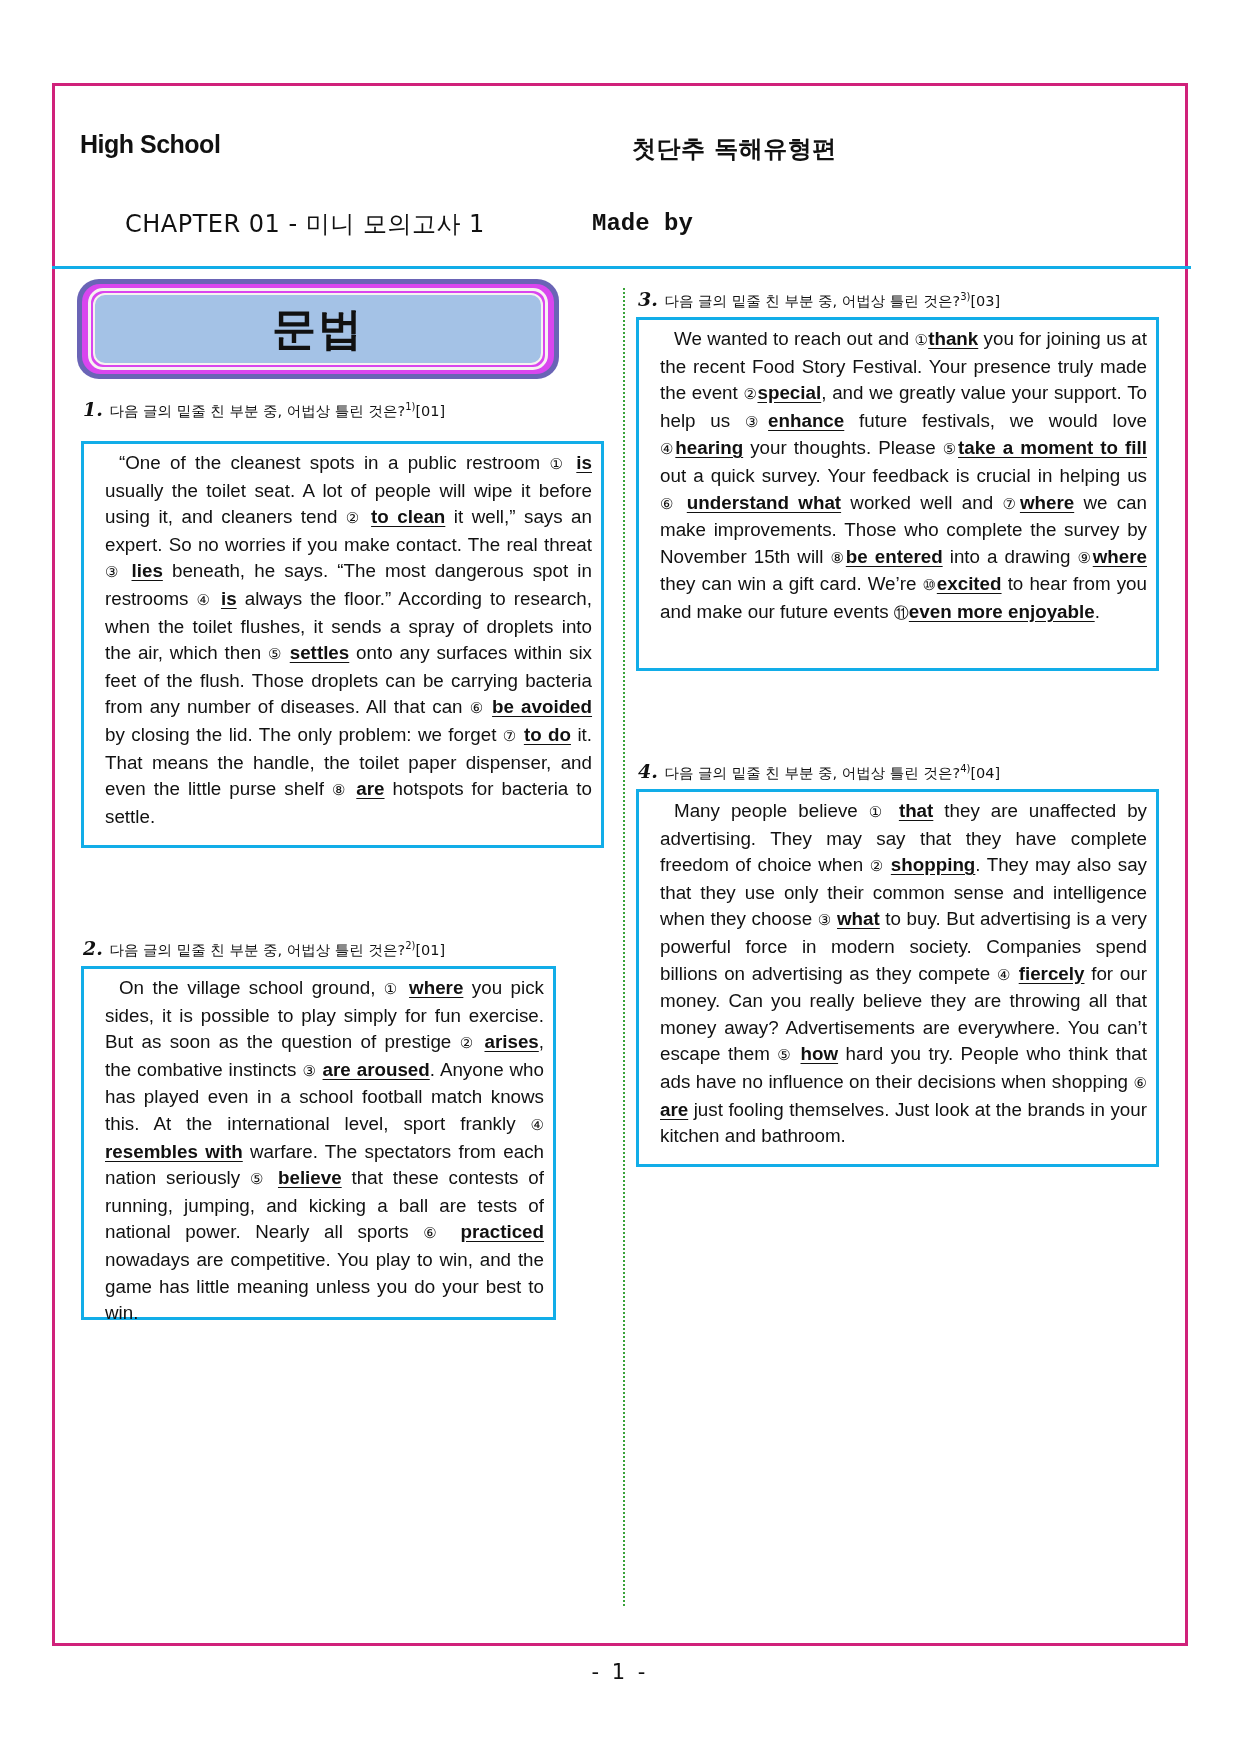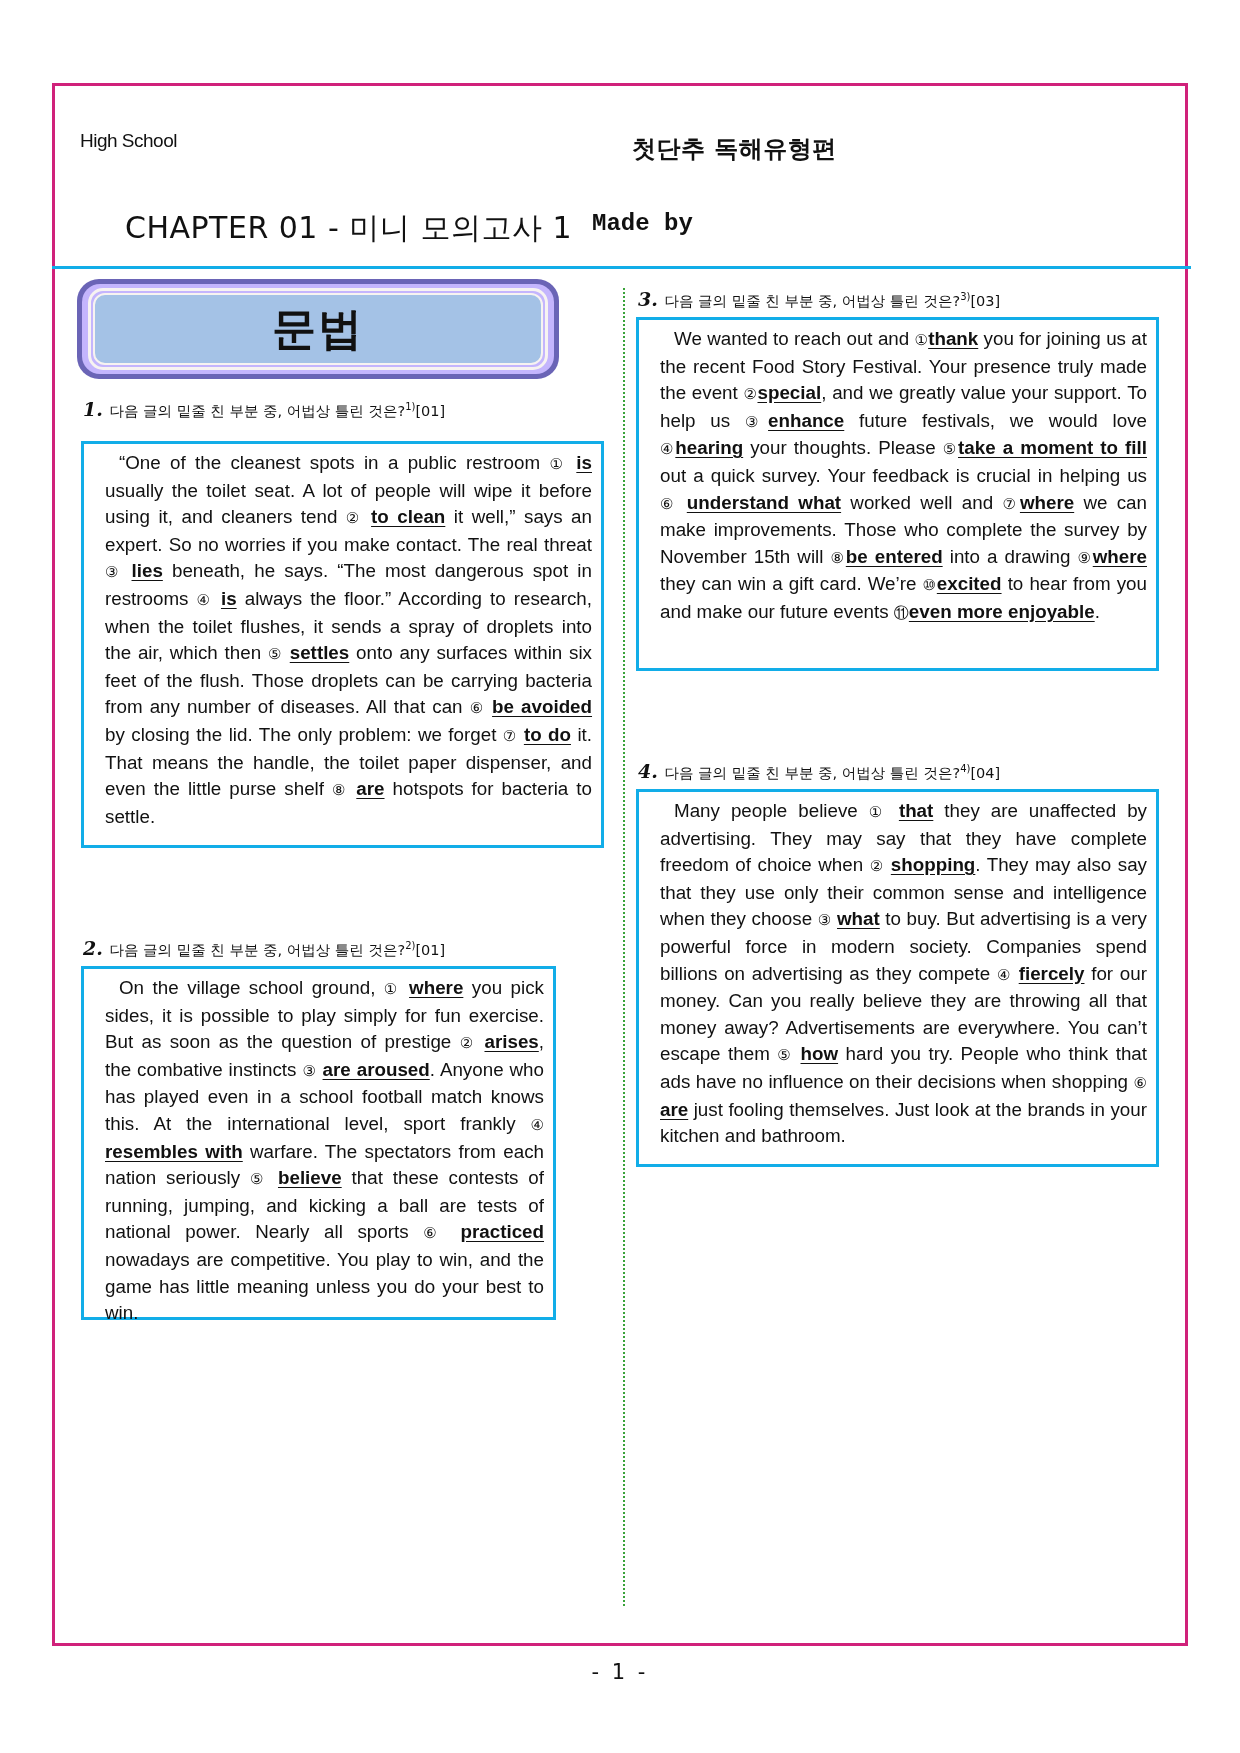--- a/index.html
+++ b/index.html
@@ -1,25 +1,25 @@
 <!DOCTYPE html>
 <html><head>
 <meta charset="utf-8">
 <style>
   html, body { margin:0; padding:0; background:#ffffff; }
   body { width:1240px; height:1753px; position:relative; font-family:"DejaVu Sans", sans-serif; color:#111; }
   .page-frame { position:absolute; left:52px; top:83px; width:1136px; height:1563px; border:3px solid #d0217a; box-sizing:border-box; }
-  .hdr-left { position:absolute; left:80px; top:130px; font-family:"Liberation Sans", sans-serif; font-size:19px; letter-spacing:-0.5px; }
+  .hdr-left { position:absolute; left:80px; top:130px; font-family:"Liberation Sans", sans-serif; font-size:25px; letter-spacing:-0.5px;font-weight:bold; }
   .hdr-right { position:absolute; left:632px; top:133px; font-size:24px; font-weight:bold; letter-spacing:0.5px; }
-  .chapter { position:absolute; left:125px; top:208px; font-size:30px; font-family:"DejaVu Sans", sans-serif; letter-spacing:0.5px; }
+  .chapter { position:absolute; left:125px; top:208px; font-size:24px; font-family:"DejaVu Sans", sans-serif; letter-spacing:0.5px; }
   .madeby { position:absolute; left:592px; top:210px; font-family:Liberation Mono, monospace; font-size:24px; font-weight:bold; }
   .hdr-rule { position:absolute; left:52px; top:266px; width:1139px; height:3px; background:#12ade8; }
   .col-divider { position:absolute; left:623px; top:288px; height:1318px; border-left:2px dotted #3aa33a; }
   .banner { position:absolute; left:77px; top:279px; width:482px; height:100px; box-sizing:border-box; border-radius:22px; background:#6a64b6; padding:5px; }
-  .banner .b2 { width:100%; height:100%; box-sizing:border-box; border-radius:18px; background:#c4b5fd; padding:4px 6px; }
+  .banner .b2 { width:100%; height:100%; box-sizing:border-box; border-radius:18px; background:#d946ef; padding:4px 6px; }
   .banner .b3 { width:100%; height:100%; box-sizing:border-box; border-radius:15px; border:3px solid #f7f3f1; padding:2px; }
   .banner .b4 { width:100%; height:100%; box-sizing:border-box; border-radius:12px; border:2px solid #f7f3f1; background:#a4c2e6; display:flex; align-items:center; justify-content:center; }
   .banner-title { font-size:44px; font-weight:bold; color:#111; letter-spacing:2px; }
   .q-label { position:absolute; font-size:14.5px; white-space:nowrap; }
   .q-num { font-family:"DejaVu Serif", serif; font-style:italic; font-weight:bold; font-size:19px; margin-right:2px; }
   .q-sup { font-size:10px; vertical-align:super; }
   .q-box { position:absolute; border:3px solid #12ade8; box-sizing:border-box; padding:6px 9px 6px 21px; font-family:"Liberation Sans", sans-serif; font-size:18.8px; line-height:26.6px; text-align:justify; }
   .q-box p { margin:0; text-indent:14px; }
   .u { font-weight:bold; text-decoration:underline; text-underline-offset:3px; }
   .c { font-size:15px; }

